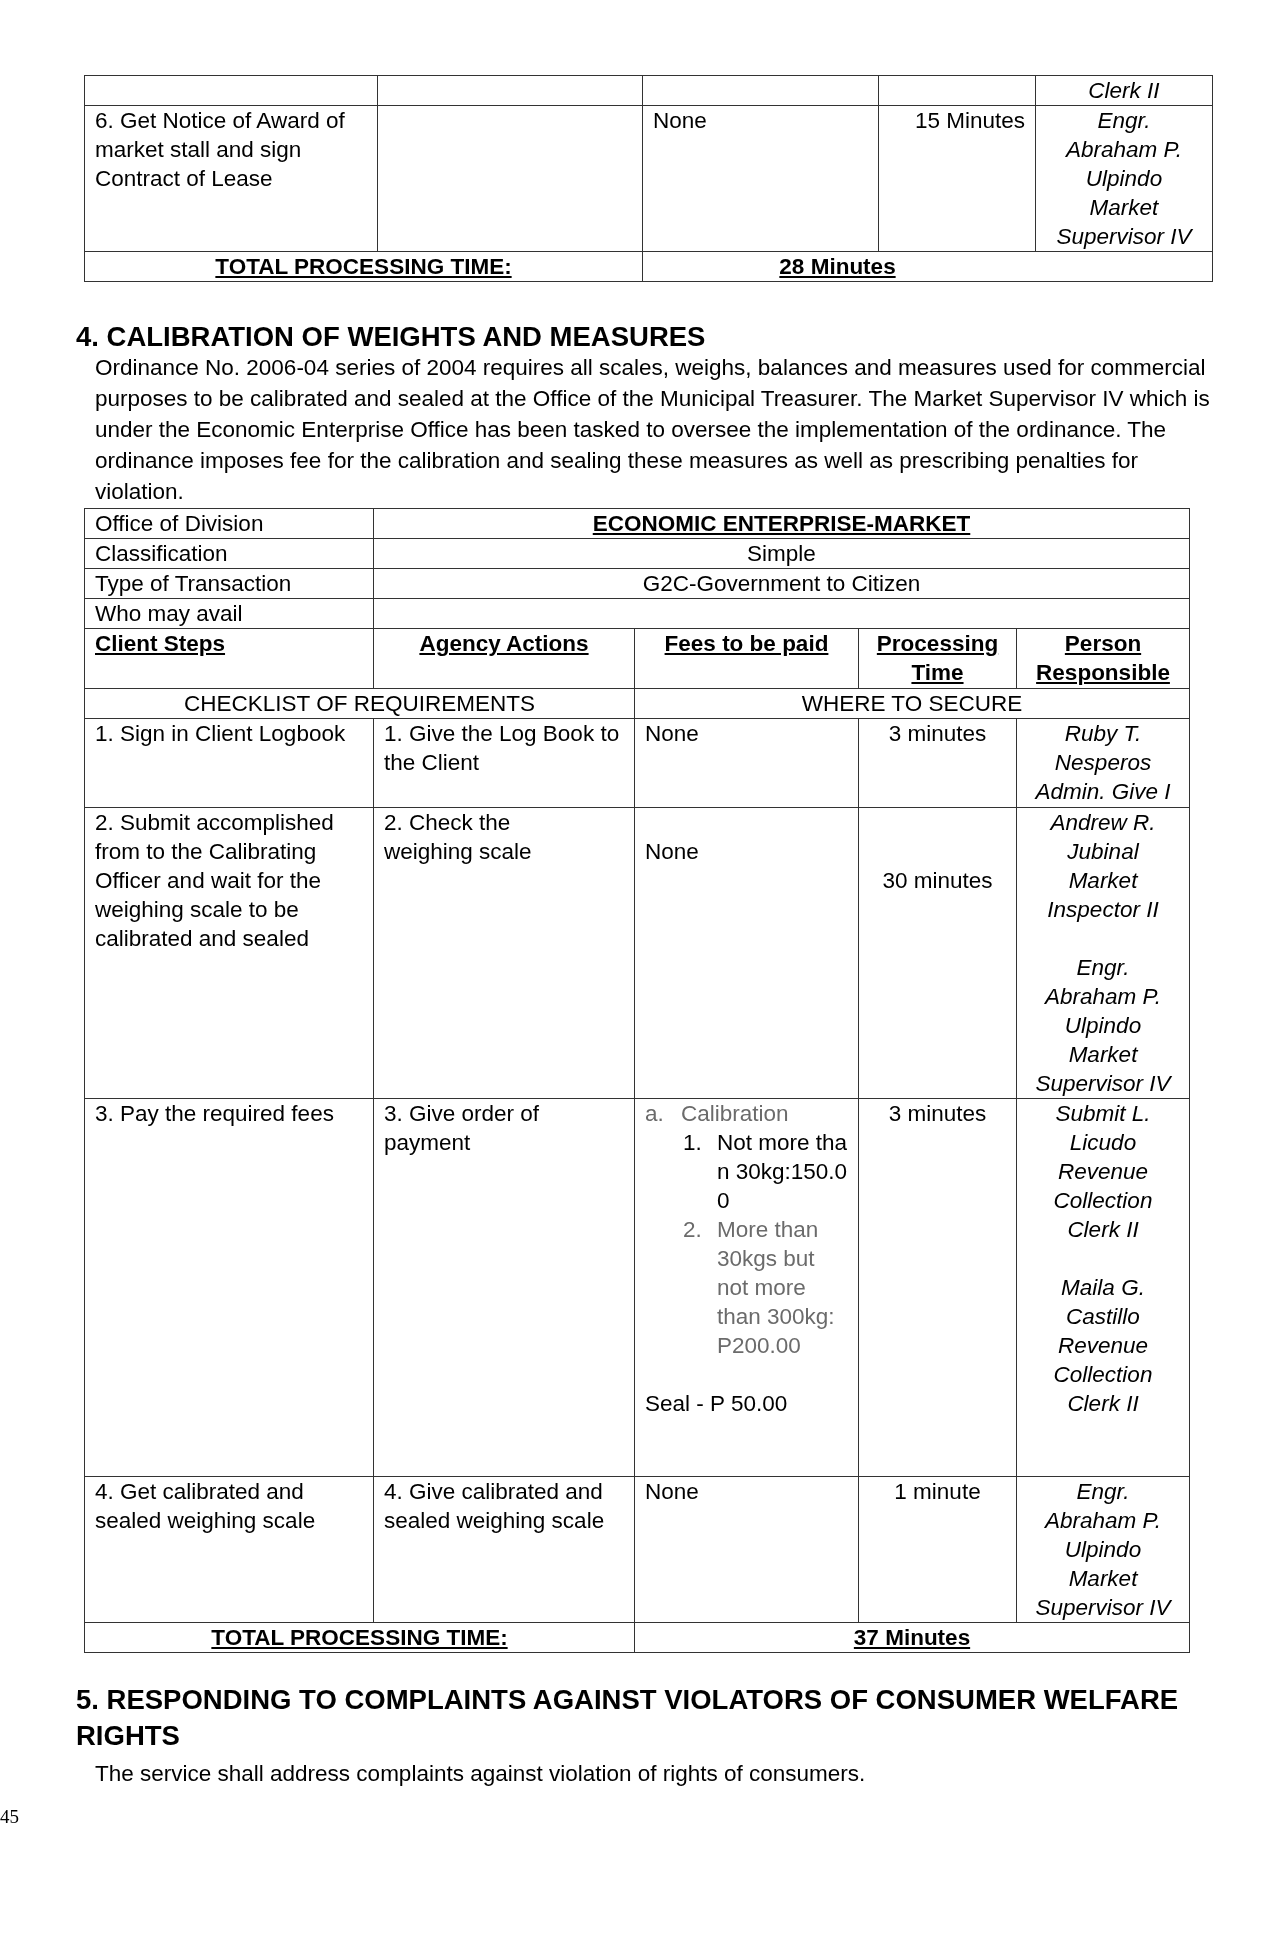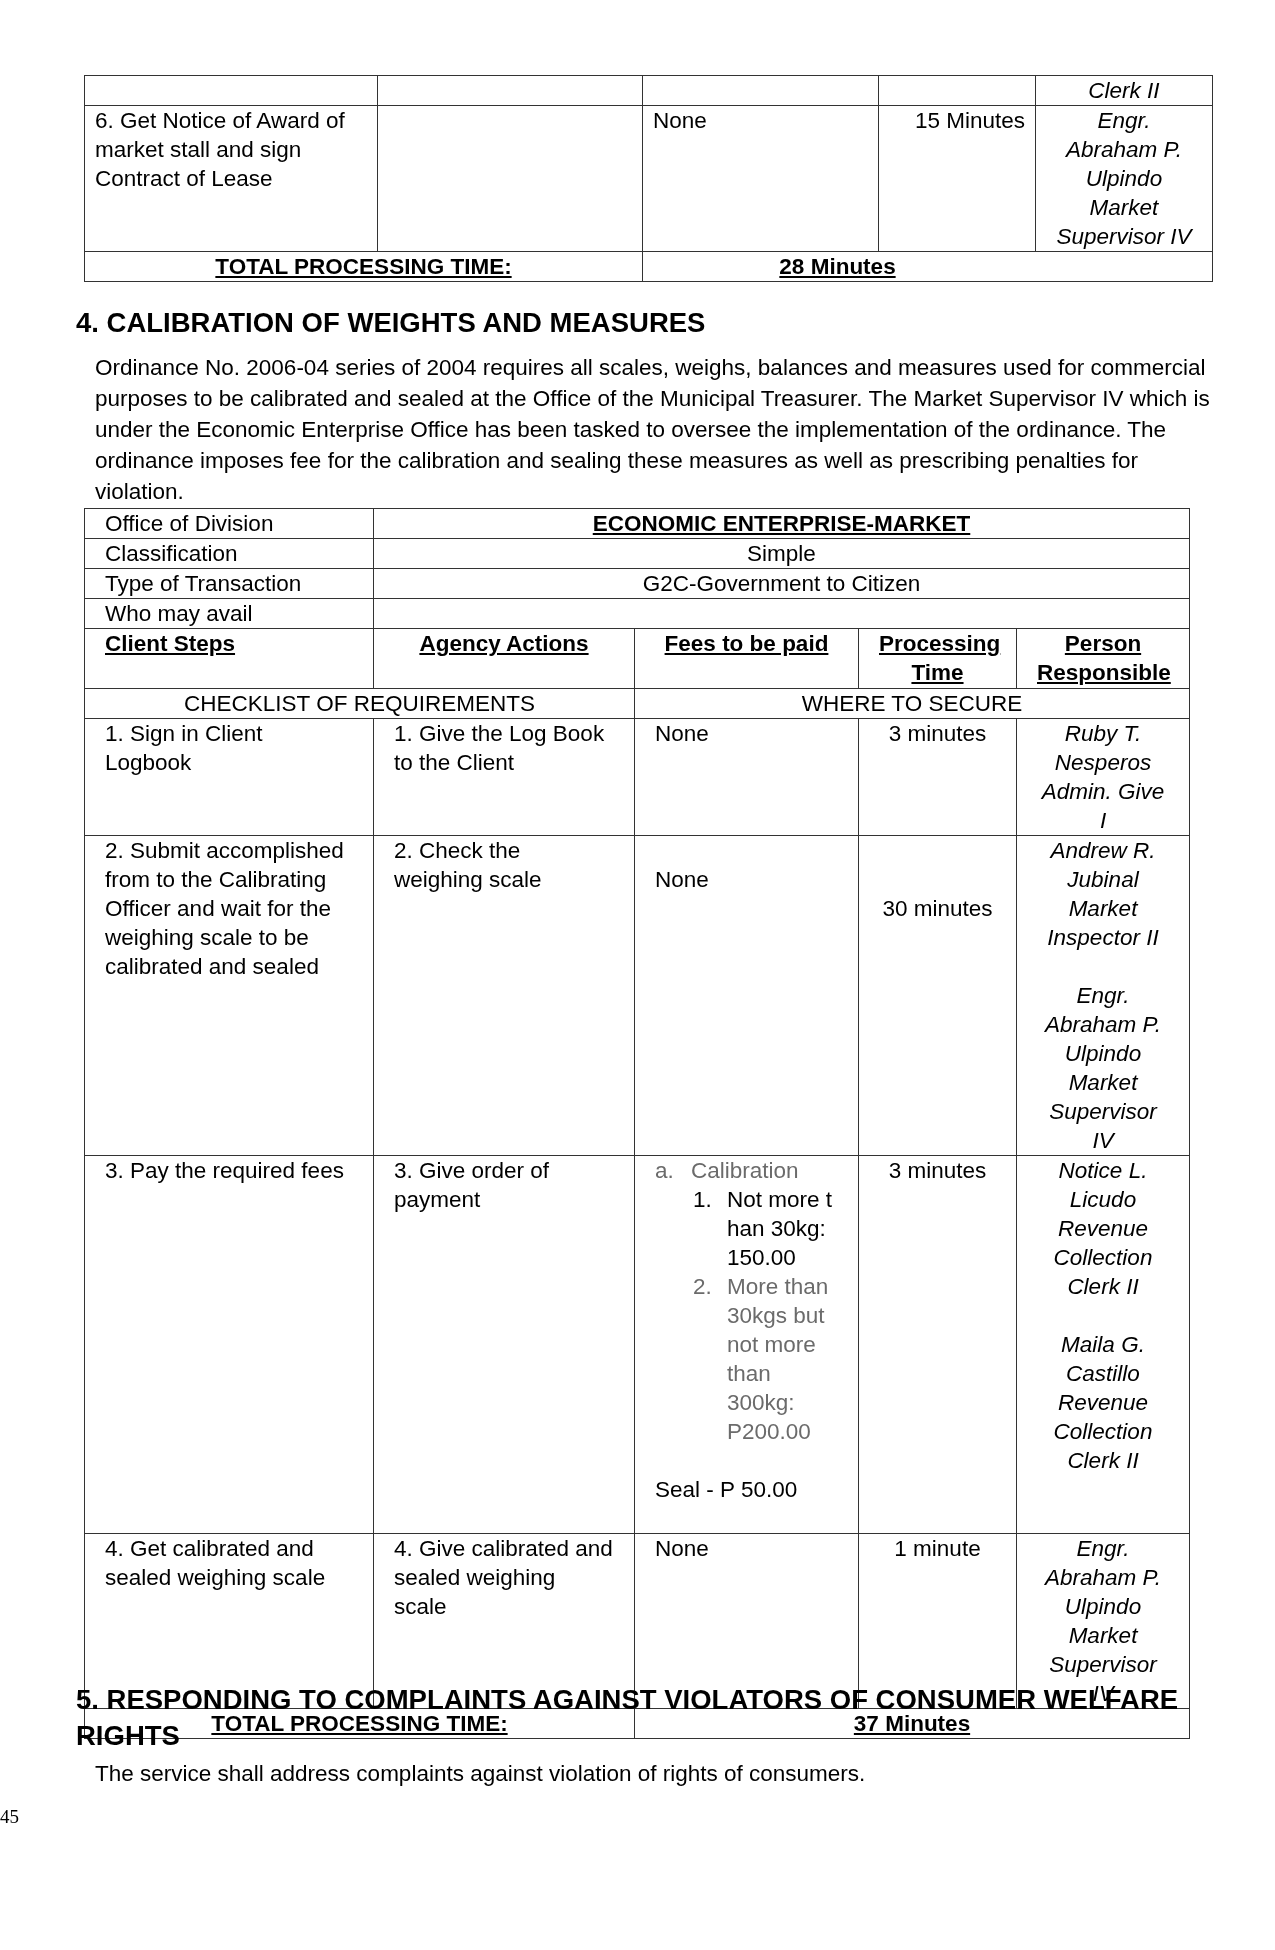--- a/index.html
+++ b/index.html
@@ -1,21 +1,21 @@
 <!DOCTYPE html>
 <html><head>
 <meta charset="utf-8">
 <style>
   html, body { margin: 0; padding: 0; background: #ffffff; }
   body { width: 1275px; height: 1950px; position: relative; overflow: hidden;
          font-family: "Liberation Sans", sans-serif; color: #000; }
   .abs { position: absolute; }
   table { border-collapse: collapse; position: absolute; table-layout: fixed; }
   td { border: 1.5px solid #333; vertical-align: top; font-size: 22.5px; line-height: 29px;
-       padding: 0 20px; overflow: hidden; }
+       padding: 0 10px; overflow: hidden; }
   .c { text-align: center; }
   .r { text-align: right; }
   .b { font-weight: bold; text-decoration: underline; }
   .stack span { display: block; font-style: italic; }
   
   #t1 { left: 84px; top: 75px; width: 1128px; }
   #t1 td { padding: 0 10px; }
   
   .h { font-weight: bold; font-size: 27.5px; line-height: 36px; left: 76px; }
   .para { left: 95px; width: 1120px; font-size: 22.5px; line-height: 31px; }
@@ -62,21 +62,21 @@
       <span>Supervisor IV</span>
     </td>
   </tr>
   <tr style="height:30px">
     <td colspan="2" class="c b">TOTAL PROCESSING TIME:</td>
     <td colspan="3" class="c b" style="padding-right:190px">28 Minutes</td>
   </tr>
 </tbody>
   </table>
 
-<div class="abs h" style="top:305px">4. CALIBRATION OF WEIGHTS AND MEASURES</div>
+<div class="abs h" style="top:319px">4. CALIBRATION OF WEIGHTS AND MEASURES</div>
 <div class="abs para" style="top:352px">Ordinance No. 2006-04 series of 2004 requires all scales, weighs, balances and measures used for commercial purposes to be calibrated and sealed at the Office of the Municipal Treasurer. The Market Supervisor IV which is under the Economic Enterprise Office has been tasked to oversee the implementation of the ordinance. The ordinance imposes fee for the calibration and sealing these measures as well as prescribing penalties for violation.</div>
 
 <table id="t2">
   <colgroup>
       <col style="width:289px">
       <col style="width:261px">
       <col style="width:224px">
       <col style="width:158px">
       <col style="width:173px">
     </colgroup>
@@ -155,21 +155,21 @@
         <span style="word-break:break-all">Not more than 30kg:150.00</span>
       </div>
       <div class="fee-i gray">
         <span class="mk">2.</span>
         <span>More than 30kgs but not more than 300kg: P200.00</span>
       </div>
       <div style="margin-top:29px">Seal - P 50.00</div>
     </td>
     <td class="c">3 minutes</td>
     <td class="c stack">
-      <span>Notice L.</span>
+      <span>Submit L.</span>
       <span>Licudo</span>
       <span>Revenue</span>
       <span>Collection</span>
       <span>Clerk II</span>
       <span style="height:29px">&nbsp;</span>
       <span>Maila G.</span>
       <span>Castillo</span>
       <span>Revenue</span>
       <span>Collection</span>
       <span>Clerk II</span>

